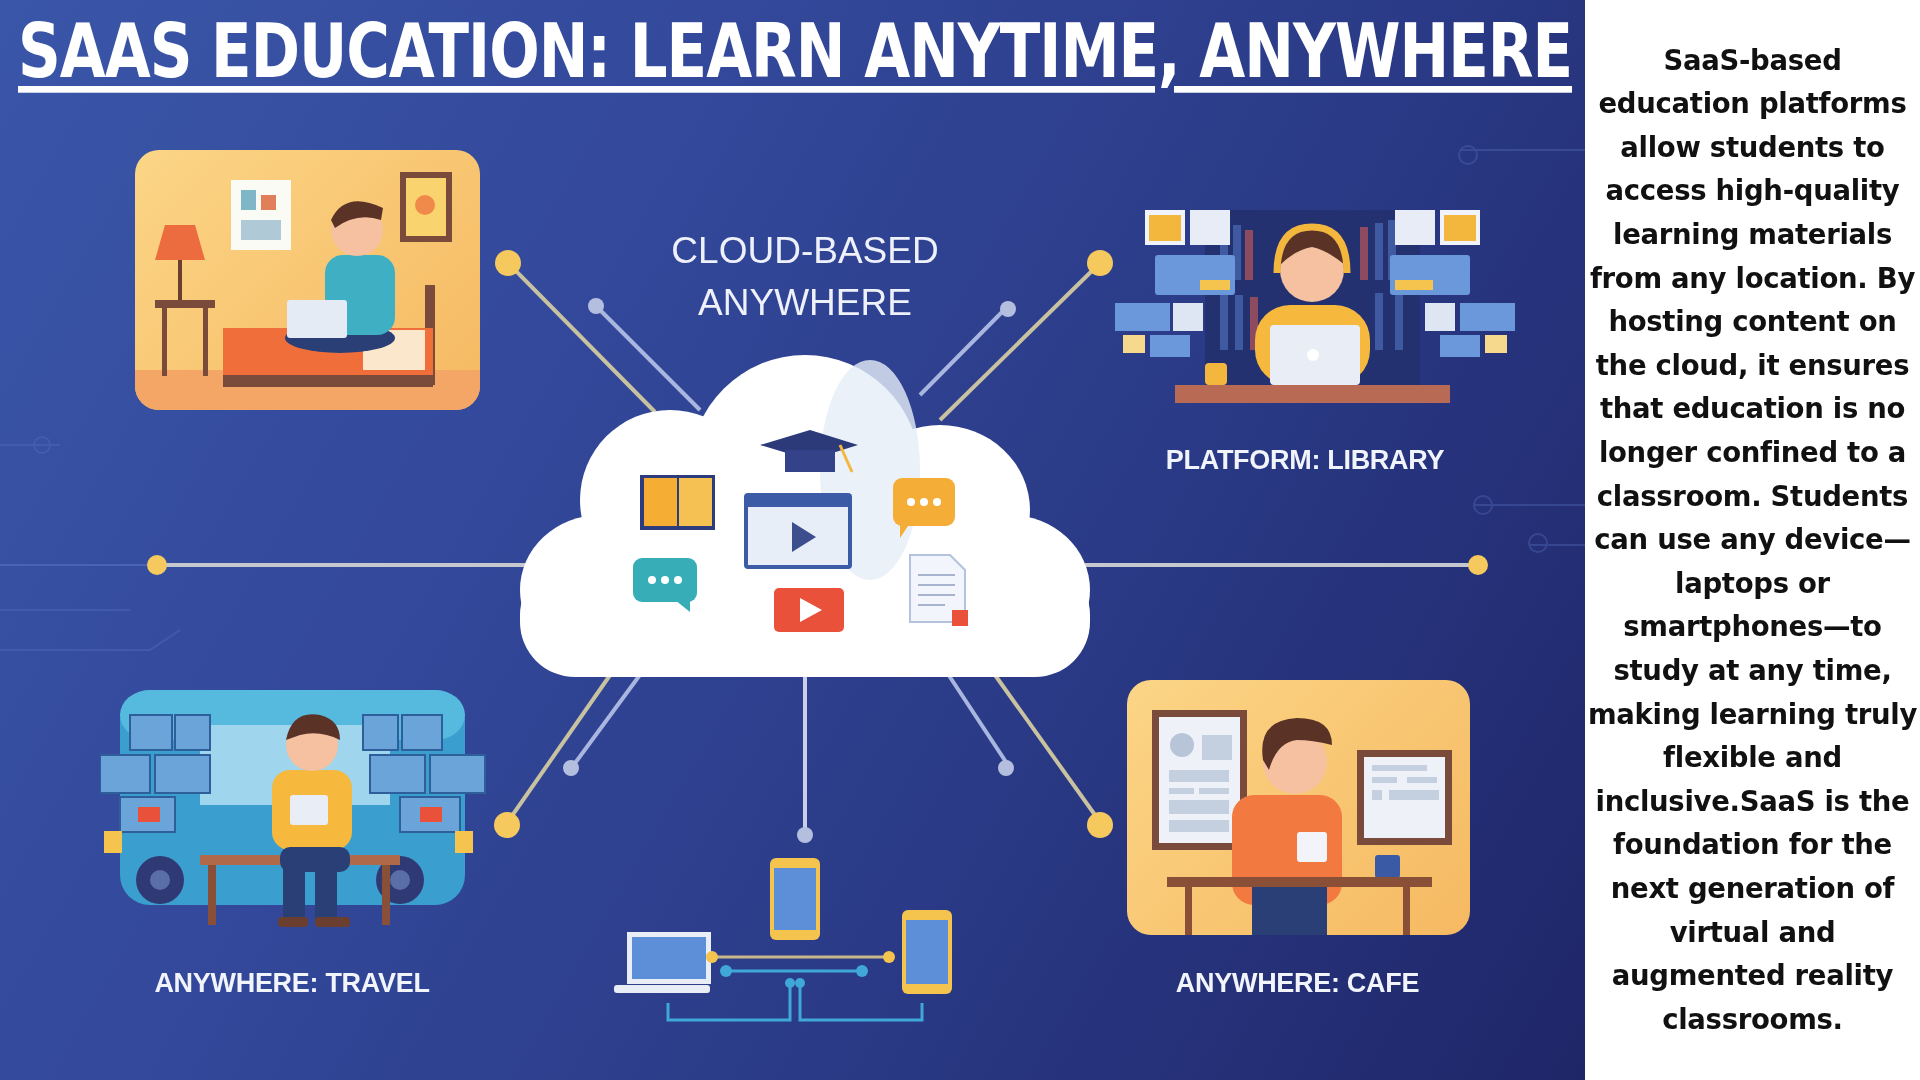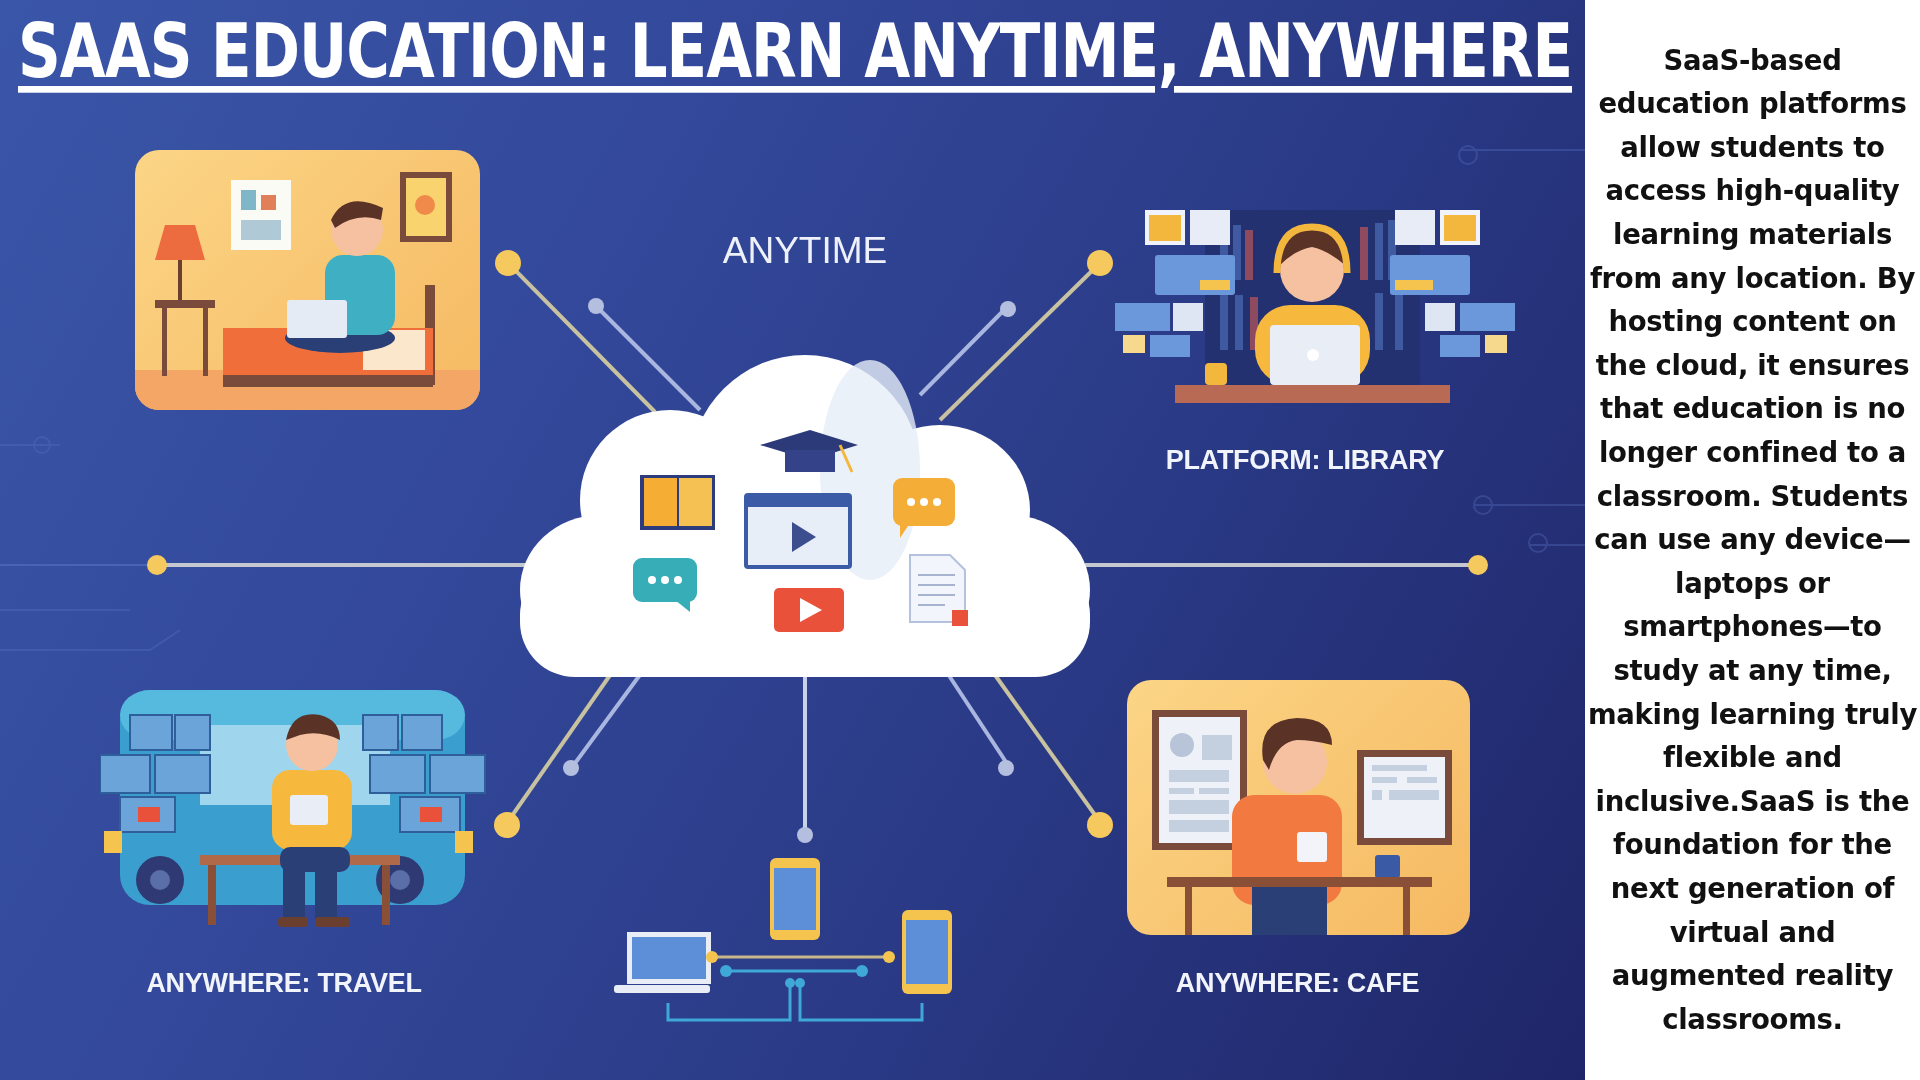--- a/index.html
+++ b/index.html
@@ -145,21 +145,22 @@
       <path d="M172 88 Q172 42 207 42 Q242 42 242 88" stroke="#f4b73e" stroke-width="7" fill="none"></path>
       <rect x="165" y="140" width="90" height="60" rx="4" fill="#e9edf5"></rect>
         <circle cx="208" cy="170" r="6" fill="#fff"></circle>
       <rect x="70" y="200" width="275" height="18" fill="#b86a54"></rect>
       <rect x="100" y="178" width="22" height="22" rx="4" fill="#f4b73e"></rect>
     </svg>
   </div>
   <div class="label" style="left:1120px;top:445px;width:370px;">PLATFORM: LIBRARY</div>
 
   <div id="cloud-title">
-    <div>ANYTIME</div>
+    <div>CLOUD-BASED</div>
+    <div>ANYWHERE</div>
   </div>
 
   <svg width="1585" height="1080" style="pointer-events:none;">
     <g fill="#ffffff">
       <ellipse cx="805" cy="470" rx="115" ry="115"></ellipse>
       <ellipse cx="670" cy="500" rx="90" ry="90"></ellipse>
       <ellipse cx="940" cy="510" rx="90" ry="85"></ellipse>
       <ellipse cx="600" cy="590" rx="80" ry="75"></ellipse>
       <ellipse cx="1010" cy="590" rx="80" ry="75"></ellipse>
       <rect x="520" y="560" width="570" height="117" rx="55"></rect>
@@ -251,21 +252,21 @@
       <circle cx="212" cy="60" r="26" fill="#f5c1a0"></circle>
       <path d="M186 55 Q192 25 220 30 Q240 35 240 55 Q220 45 200 50Z" fill="#5a3326"></path>
       <rect x="190" y="110" width="38" height="30" rx="3" fill="#e9edf5"></rect>
       <rect x="180" y="162" width="70" height="25" rx="10" fill="#2b3f77"></rect>
       <rect x="183" y="180" width="22" height="60" fill="#2b3f77"></rect>
         <rect x="215" y="180" width="22" height="60" fill="#2b3f77"></rect>
       <rect x="178" y="232" width="30" height="10" rx="4" fill="#6b3f2f"></rect>
         <rect x="215" y="232" width="35" height="10" rx="4" fill="#6b3f2f"></rect>
     </svg>
   </div>
-  <div class="label" style="left:94px;top:968px;width:380px;">ANYWHERE: TRAVEL</div>
+  <div class="label" style="left:102px;top:968px;width:380px;">ANYWHERE: TRAVEL</div>
 
   <div class="card" style="left:1127px;top:680px;width:343px;height:255px;background:linear-gradient(135deg,#fbd586,#f6b962);">
     <svg width="343" height="255">
       <rect x="25" y="30" width="95" height="140" fill="#7a4b3a"></rect>
         <rect x="32" y="37" width="81" height="126" fill="#eef2f8"></rect>
       <circle cx="55" cy="65" r="12" fill="#b8c4d8"></circle>
         <rect x="75" y="55" width="30" height="25" fill="#c4cfe0"></rect>
       <g fill="#c4cfe0">
           <rect x="42" y="90" width="60" height="12"></rect>
           <rect x="42" y="108" width="25" height="6"></rect>

